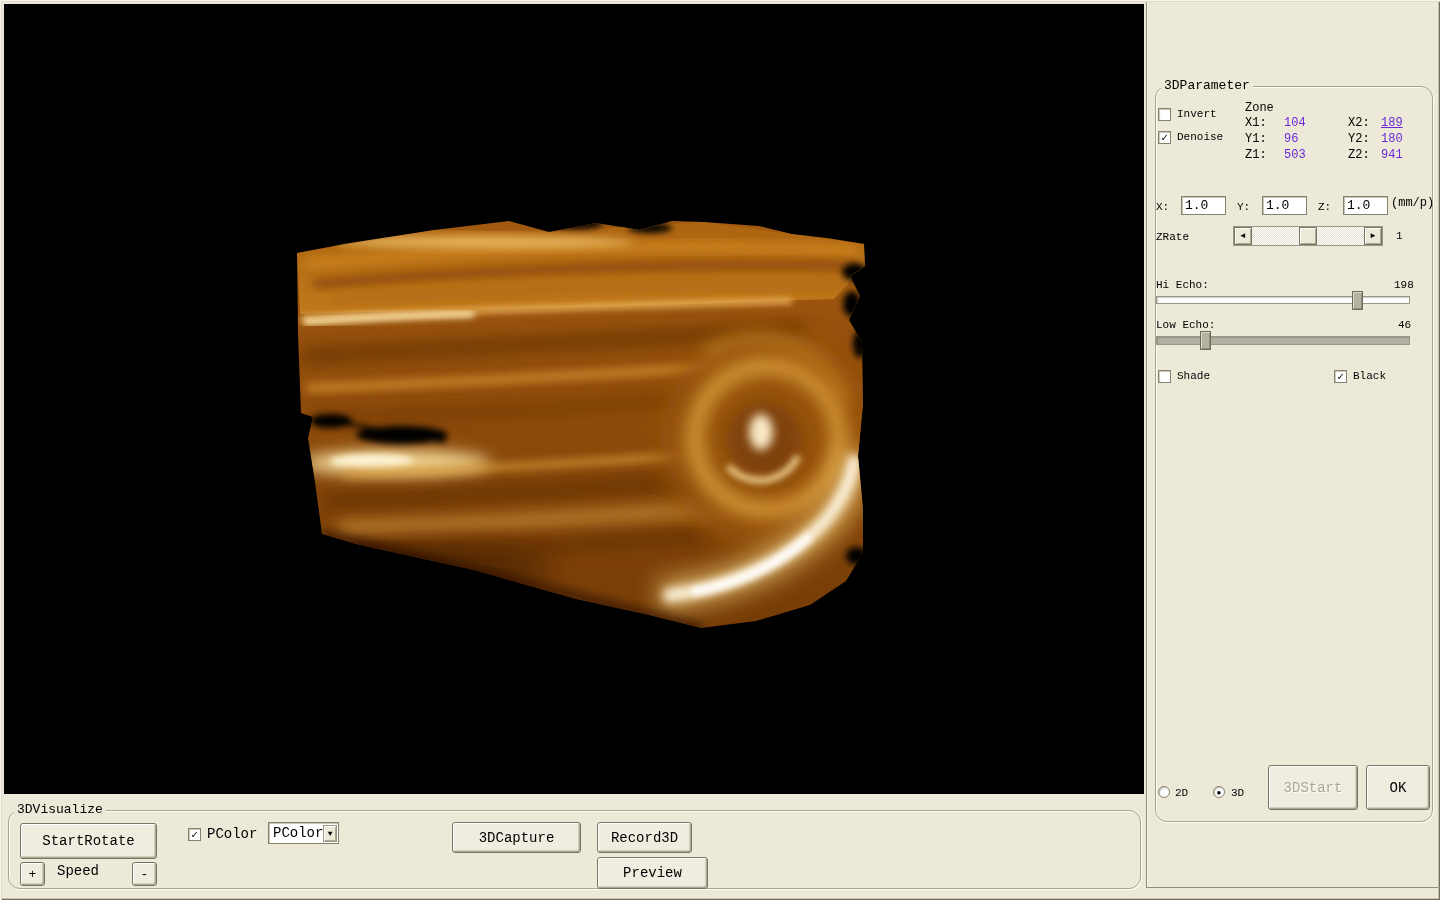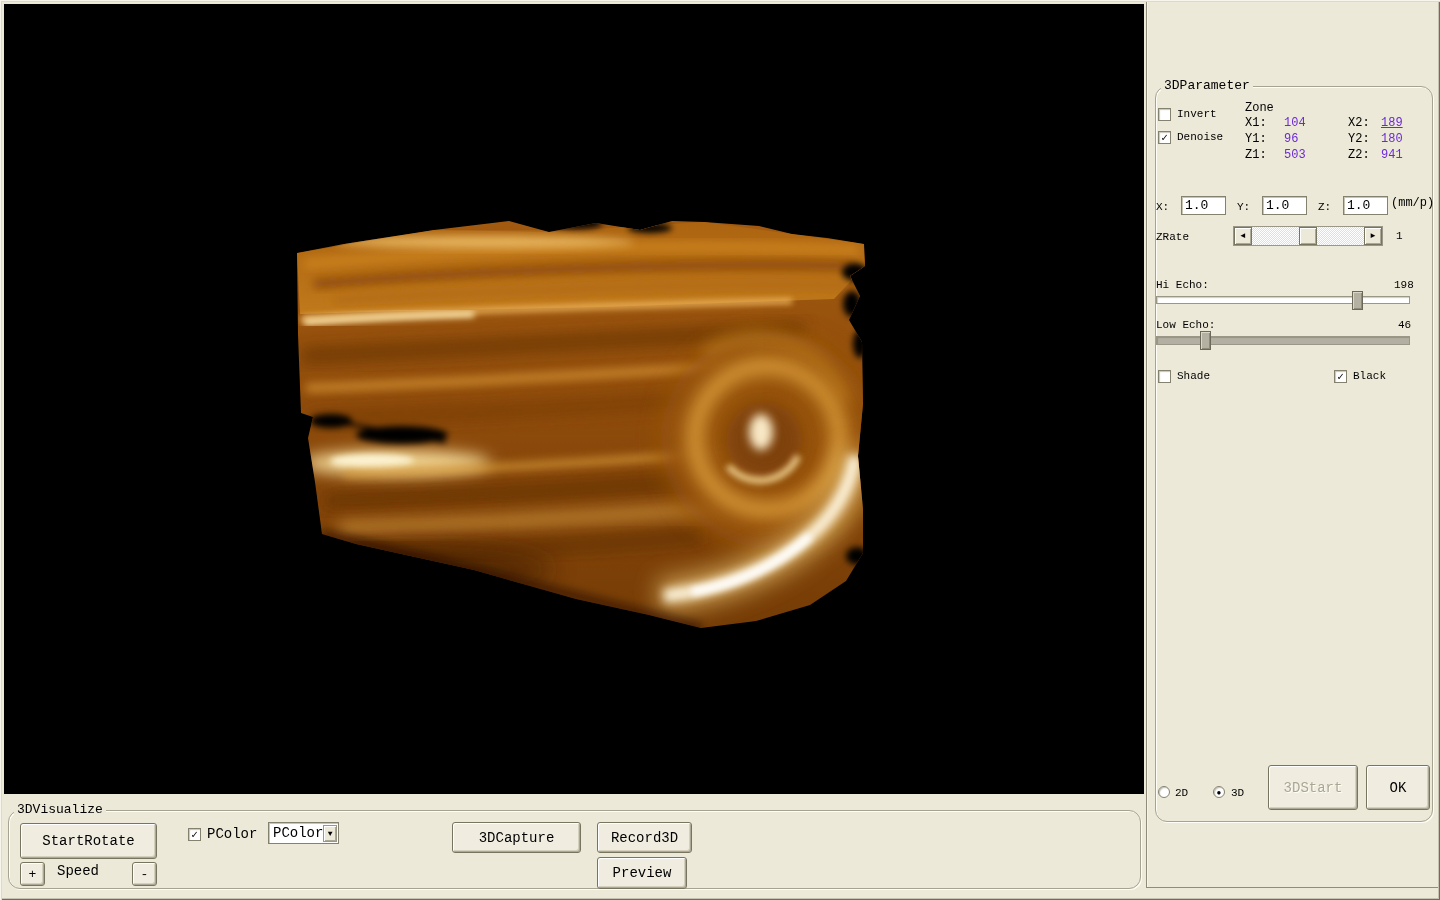--- a/index.html
+++ b/index.html
@@ -290,19 +290,19 @@
   </div>
   <span class="lbl" style="left:207px; top:827px; font-size:14px;">PColor</span>
 
   <div class="combo" style="left:268px; top:822px; width:71px; height:22px;">
     <span class="combo-text">PColor</span>
     <span class="combo-btn">▼</span>
   </div>
 
   <button class="btn" style="left:452px; top:822px; width:129px; height:31px;">3DCapture</button>
   <button class="btn" style="left:597px; top:822px; width:95px; height:31px;">Record3D</button>
-  <button class="btn" style="left:597px; top:857px; width:90px; height:32px;">Preview</button>
+  <button class="btn" style="left:597px; top:857px; width:111px; height:32px;">Preview</button>
 
   <button class="btn small" style="left:20px; top:862px; width:25px; height:24px;">+</button>
   <span class="lbl" style="left:57px; top:864px; font-size:14px;">Speed</span>
   <button class="btn small" style="left:132px; top:862px; width:25px; height:24px;">-</button>
 
 </div>
 
 </body></html>

